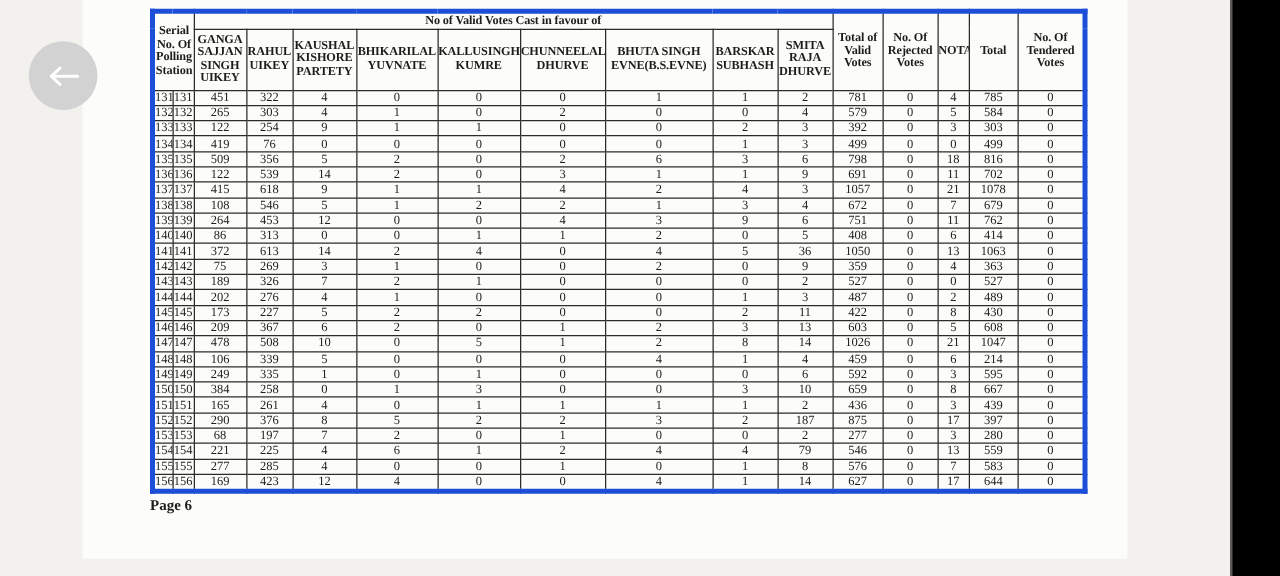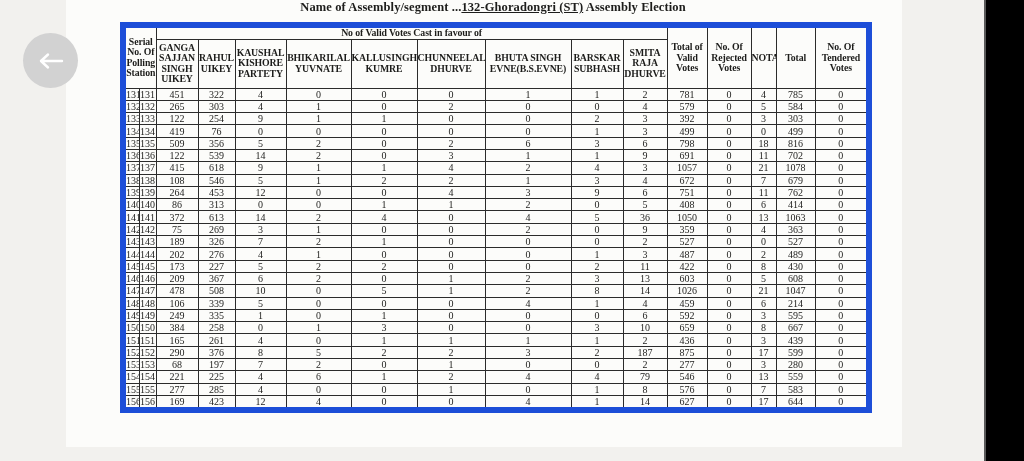--- a/index.html
+++ b/index.html
@@ -40,21 +40,21 @@
     letter-spacing: 0.1px;
     white-space: nowrap;
   }
   .doc-title .u { text-decoration: underline; }
   table.results {
     border-collapse: collapse;
     table-layout: fixed;
     width: 746px;
     margin: 7px 0 0 54px;
     color: #1d1d1b;
-    border: 6px solid #1d4ed8;
+    border: 4px solid #1d4ed8;
   }
   table.results th, table.results td {
     border: 1px solid #2b2b2b;
     padding: 0;
     text-align: center;
     vertical-align: middle;
     overflow: hidden;
   }
   table.results thead th {
     font-weight: bold;
@@ -78,23 +78,20 @@
     color: #1d1d1b;
   }
 </style>
 </head>
 <body>
 
 <div class="screen">
 
   <div class="page">
 
-    <div class="doc-title">
-      <span>Name of Assembly/segment ...</span><span class="u">132-Ghoradongri (ST)</span><span> Assembly Election</span>
-    </div>
 
     <table class="results">
       <colgroup>
         <col style="width:16px">
           <col style="width:17px">
         <col style="width:42px">
           <col style="width:37px">
           <col style="width:51px">
         <col style="width:65px">
           <col style="width:66px">
@@ -517,21 +514,21 @@
             <td>8</td>
             <td>5</td>
             <td>2</td>
             <td>2</td>
             <td>3</td>
             <td>2</td>
             <td>187</td>
             <td>875</td>
             <td>0</td>
             <td>17</td>
-            <td>599</td>
+            <td>397</td>
             <td>0</td>
           </tr>
           <tr>
             <td>153</td>
             <td>153</td>
             <td>68</td>
             <td>197</td>
             <td>7</td>
             <td>2</td>
             <td>0</td>
@@ -595,20 +592,21 @@
             <td>14</td>
             <td>627</td>
             <td>0</td>
             <td>17</td>
             <td>644</td>
             <td>0</td>
           </tr>
         </tbody>
     </table>
 
+    <div class="page-num">Page 6</div>
 
   </div>
 
   <button class="back-btn">
     <svg width="28" height="18" viewBox="0 0 28 18">
       <path d="M25 9 H4 M11 2.5 L4 9 L11 15.5" stroke="#ffffff" stroke-width="2.4" fill="none" stroke-linecap="round" stroke-linejoin="round"></path>
     </svg>
   </button>
 
   <div class="black-bar"></div>

